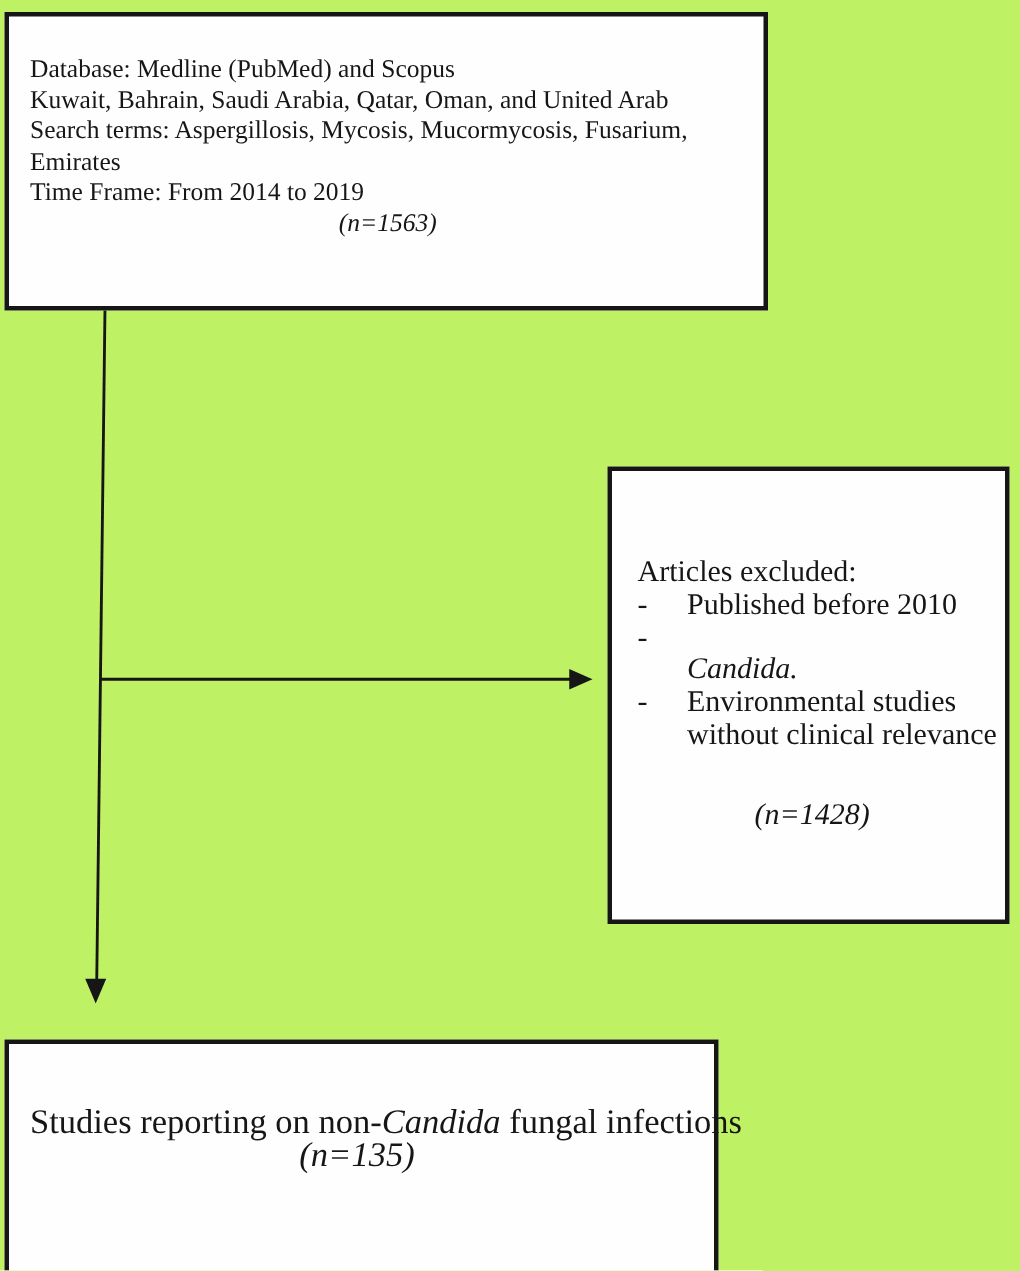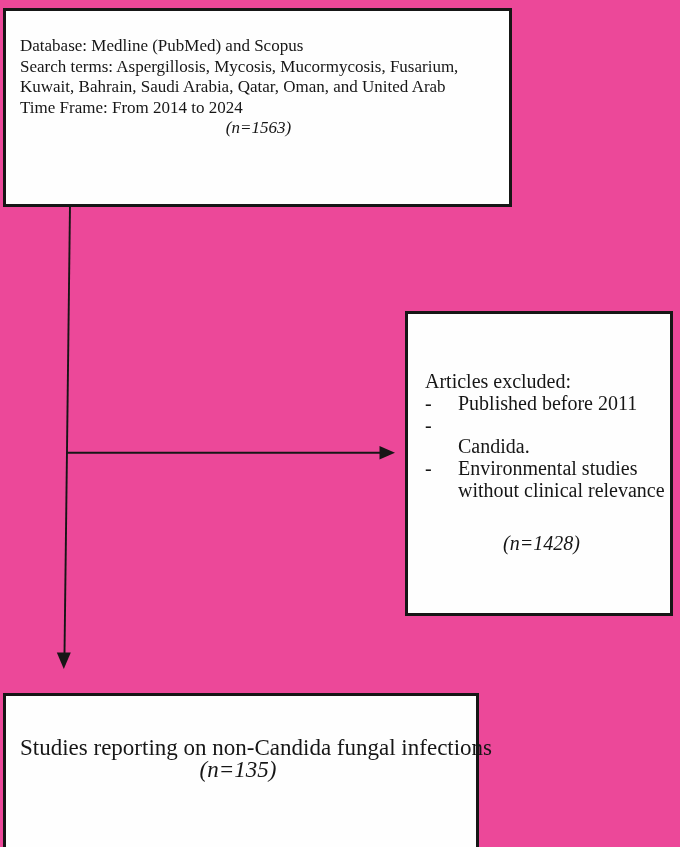--- a/index.html
+++ b/index.html
@@ -4,21 +4,21 @@
 <style>
   html, body {
     margin: 0;
     padding: 0;
     background: #ffffff;
   }
   .canvas {
     position: relative;
     width: 680px;
     height: 847px;
-    background: #ec4899;
+    background: #bef264;
     font-family: "Liberation Serif", serif;
     color: #161616;
     overflow: hidden;
   }
   .box {
     position: absolute;
     box-sizing: border-box;
     border: 3px solid #161616;
     background: #fefefe;
   }
@@ -67,20 +67,21 @@
     margin-top: 12px;
   }
   .count {
     text-align: center;
     font-style: italic;
   }
   .excl-count {
     margin-top: 31px;
   }
   .ital {
+    font-style: italic;
   }
   
   .connectors {
     position: absolute;
     left: 0;
     top: 0;
     width: 680px;
     height: 847px;
     pointer-events: none;
   }
@@ -96,32 +97,33 @@
       <polygon points="63.8,669 56.8,652.5 70.8,652.5" fill="#161616"></polygon>
     </g>
     <g>
       <line x1="67" y1="452.8" x2="380" y2="452.8" stroke="#161616" stroke-width="1.9"></line>
       <polygon points="395,452.8 379.5,446 379.5,459.6" fill="#161616"></polygon>
     </g>
   </svg>
 
   <div class="box top-box">
     <div class="txtline">Database: Medline (PubMed) and Scopus</div>
+    <div class="txtline">Kuwait, Bahrain, Saudi Arabia, Qatar, Oman, and United Arab</div>
     <div class="txtline">Search terms: Aspergillosis, Mycosis, Mucormycosis, Fusarium,</div>
-    <div class="txtline">Kuwait, Bahrain, Saudi Arabia, Qatar, Oman, and United Arab</div>
-    <div class="txtline">Time Frame: From 2014 to 2024</div>
+    <div class="txtline">Emirates</div>
+    <div class="txtline">Time Frame: From 2014 to 2019</div>
     <div class="count">(n=1563)</div>
   </div>
 
   <div class="box excl-box">
     <div class="txtline">Articles excluded:</div>
 
     <div class="brow">
       <span class="bdash">-</span>
-      <span class="btext"><span>Published before 2011</span><span class="ital"></span></span>
+      <span class="btext"><span>Published before 2010</span><span class="ital"></span></span>
     </div>
     <div class="brow">
       <span class="bdash">-</span>
     </div>
     <div class="brow">
       <span class="bdash"></span>
       <span class="btext"><span></span><span class="ital">Candida.</span></span>
     </div>
     <div class="brow">
       <span class="bdash">-</span>

